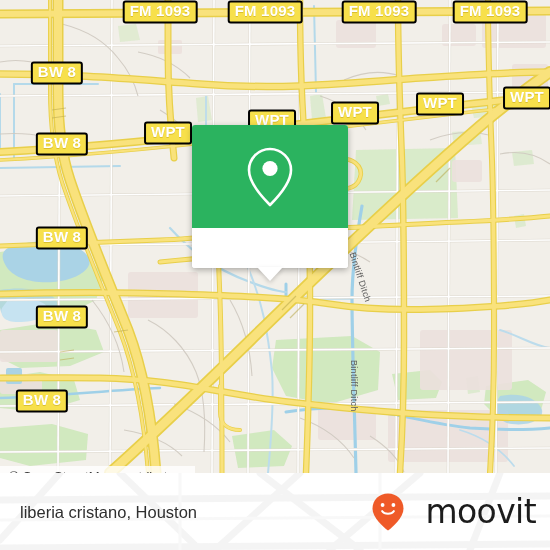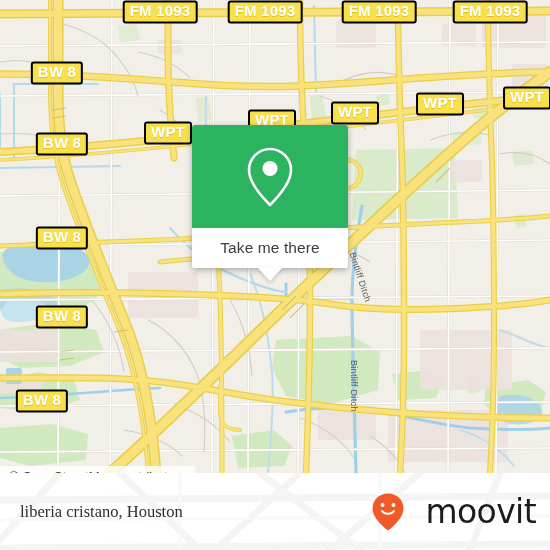--- a/index.html
+++ b/index.html
@@ -93,21 +93,21 @@
   }
 
   
   #footer{
     position:absolute;left:0;top:473px;width:550px;height:77px;
     background:#ffffff;overflow:hidden;
   }
   #footer-map{position:absolute;left:0;top:-473px;opacity:.10;filter:grayscale(1);}
   #footer-title{
     position:absolute;left:20px;top:50%;transform:translateY(-50%);
-    font-size:16.5px;color:#2e2e2e;white-space:nowrap;font-family:Liberation Serif, serif;
+    font-size:16.5px;color:#2e2e2e;white-space:nowrap;
   }
   #brand{
     position:absolute;right:14px;top:50%;transform:translateY(-50%);
     display:flex;align-items:center;gap:20px;
   }
   #brand-word{
     font-size:33px;color:#1c1c1c;letter-spacing:-.6px;
     font-family:"DejaVu Sans", sans-serif;font-weight:400;line-height:34px;
   }
 </style>
@@ -342,21 +342,20 @@
       </div>
 
     <div id="callout">
       <div id="callout-top">
         <svg width="50" height="62" viewBox="0 0 50 62">
           <path d="M25 3 C13.4 3 4 12.4 4 24 C4 37 18 52 25 59 C32 52 46 37 46 24 C46 12.4 36.6 3 25 3 Z" fill="none" stroke="#ffffff" stroke-width="2.6" stroke-linejoin="round"></path>
           <circle cx="25" cy="22.5" r="7.6" fill="#ffffff"></circle>
         </svg>
       </div>
       <div id="callout-bottom">
-        <span id="callout-label">Take me there</span>
         <span id="callout-tail"></span>
       </div>
     </div>
 
     <div id="osm">© OpenStreetMap contributors</div>
   </div>
 
   <div id="footer">
     <svg id="footer-map" width="550" height="550" viewBox="0 0 550 550">
       <g stroke="#9a9a9a" fill="none" stroke-width="7" stroke-linecap="round">

